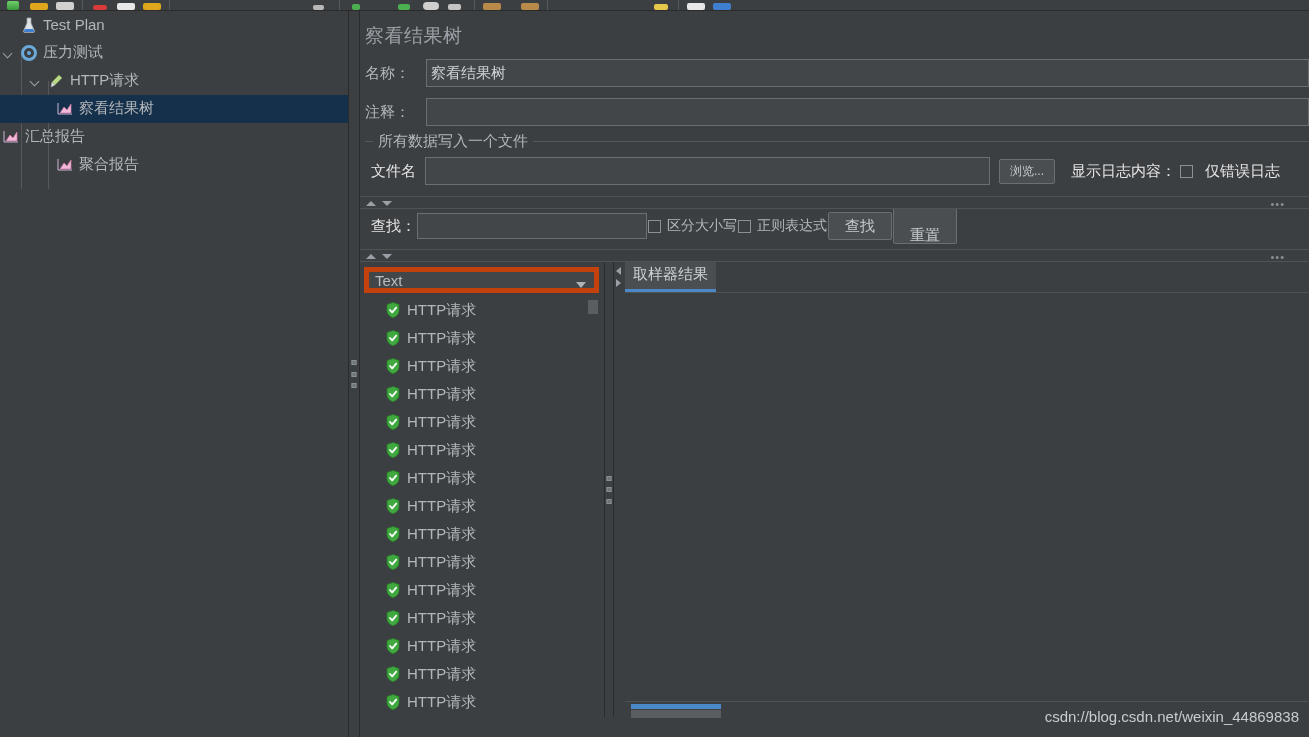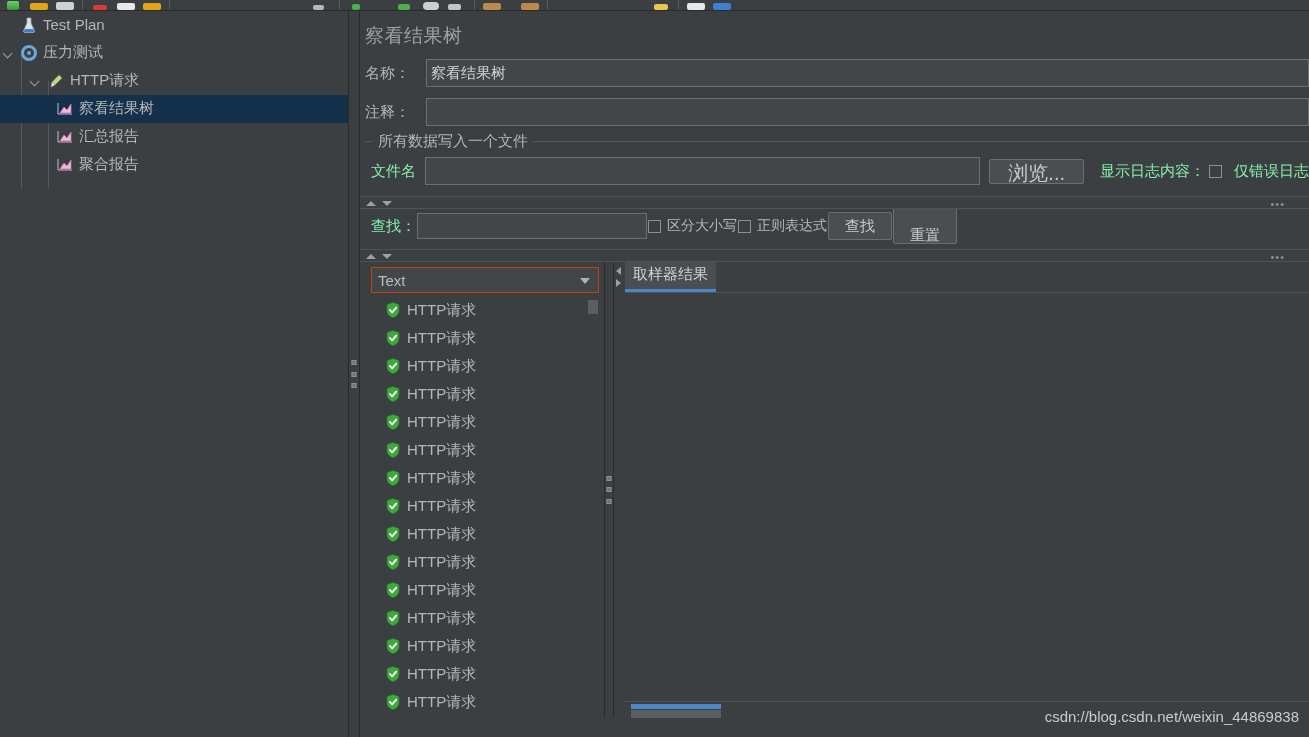--- a/index.html
+++ b/index.html
@@ -83,47 +83,47 @@
     padding: 0 4px; outline: none; min-width: 0;
   }
 
   
   .group { position: relative; margin: 14px 0 0 5px; padding: 14px 0 4px 0; border-top: 1px solid #55595c; }
   .group-title {
     position: absolute; left: 8px; top: -10px; background: #3c3f41; padding: 0 5px;
     font-size: 15px; color: #b4b7ba;
   }
   .group-row { display: flex; align-items: center; height: 30px; }
-  .gl { font-size: 15px; color: #86efac; padding-left: 6px; flex: 0 0 auto; }
+  .gl { font-size: 15px; color: #e5e5e5; padding-left: 6px; flex: 0 0 auto; }
 
   .btn {
     background: #4a4e51; border: 1px solid #6a6f72; color: #c8cbcd;
-    font-size: 20px; font-family: "Liberation Sans", sans-serif;
-    height: 25px; padding: 0 18px; border-radius: 2px; cursor: pointer; white-space: nowrap;
+    font-size: 12px; font-family: "Liberation Sans", sans-serif;
+    height: 25px; padding: 0 10px; border-radius: 2px; cursor: pointer; white-space: nowrap;
   }
   .chk { width: 13px; height: 13px; border: 1px solid #8b9093; background: #3c3f41; flex: 0 0 auto; }
 
   
   .divbar { position: relative; height: 13px; border-top: 1px solid #4f5356; border-bottom: 1px solid #4f5356; background: #3c3f41; margin-top: 6px; }
   .dots { position:absolute; right:24px; top:5px; color:#8b9093; font-size:11px; letter-spacing:1px; line-height:4px; }
   .arrow-up, .arrow-dn { position:absolute; top:4px; width:0; height:0; border-left:5px solid transparent; border-right:5px solid transparent; }
   .arrow-up { left: 6px; border-bottom: 5px solid #9aa0a6; }
   .arrow-dn { left: 22px; border-top: 5px solid #9aa0a6; }
 
   
   .search-row { display:flex; align-items:center; height:34px; gap:1px; padding-left:5px; }
   .search-input { width:230px; height:26px; background:#434649; border:1px solid #6a6f72; color:#cfd2d4; font-size:14px; padding:0 4px; outline:none; }
   .cklabel { display:flex; align-items:center; gap:6px; font-size:14px; color:#b4b7ba; }
 
   
   .lower { position: relative; height: 455px; display: flex; }
   .list-pane { width: 243px; flex: 0 0 auto; position: relative; }
   .combo {
-    position: relative; margin: 5px 4px 0 11px; height: 26px; background: #434649;
-    border: 1px solid #c2410c; display: flex; align-items: center; padding: 0 6px;
+    position: relative; margin: 5px 4px 0 4px; height: 26px; background: #434649;
+    border: 5px solid #c2410c; display: flex; align-items: center; padding: 0 6px;
     font-size: 15px; color: #b9bcbe; cursor: pointer;
   }
   .combo .caret { position:absolute; right:8px; top:10px; width:0;height:0;
     border-left:5px solid transparent; border-right:5px solid transparent; border-top:6px solid #aeb2b5; }
   .res-list { position:absolute; left:4px; right:4px; top:34px; bottom:0; background:#3c3f41; overflow:hidden; }
   .res-item { display:flex; align-items:center; height:28px; font-size:15px; color:#b4b7ba; padding-left:22px; }
   .shield { width:14px; height:16px; flex:0 0 auto; margin-right:7px; position:relative; }
   .list-sb { position:absolute; right:0; top:0; width:12px; bottom:0; background:#3c3f41; }
   .list-sb i { position:absolute; left:1px; top:4px; width:10px; height:14px; background:#5a5e61; }
 
@@ -257,21 +257,21 @@
       <div class="tree-icon">
         <svg class="ic-chart" viewBox="0 0 16 14">
           <path d="M1 12h14" stroke="#c9b8d8" stroke-width="1"></path>
             <path d="M1 1v11" stroke="#c9b8d8" stroke-width="1"></path>
           <path d="M3 11l4-6 3 3 4-6v9z" fill="#f2b8d8" stroke="#d07aa8" stroke-width="0.7"></path>
         </svg>
       </div>
       <span class="tree-label">察看结果树</span>
     </div>
 
-    <div class="tree-row" style="padding-left:54px">
+    <div class="tree-row" style="">
       <div class="tree-icon">
         <svg class="ic-chart" viewBox="0 0 16 14">
           <path d="M1 12h14" stroke="#c9b8d8" stroke-width="1"></path>
             <path d="M1 1v11" stroke="#c9b8d8" stroke-width="1"></path>
           <path d="M3 11l4-6 3 3 4-6v9z" fill="#f2b8d8" stroke="#d07aa8" stroke-width="0.7"></path>
         </svg>
       </div>
       <span class="tree-label">汇总报告</span>
     </div>
 

